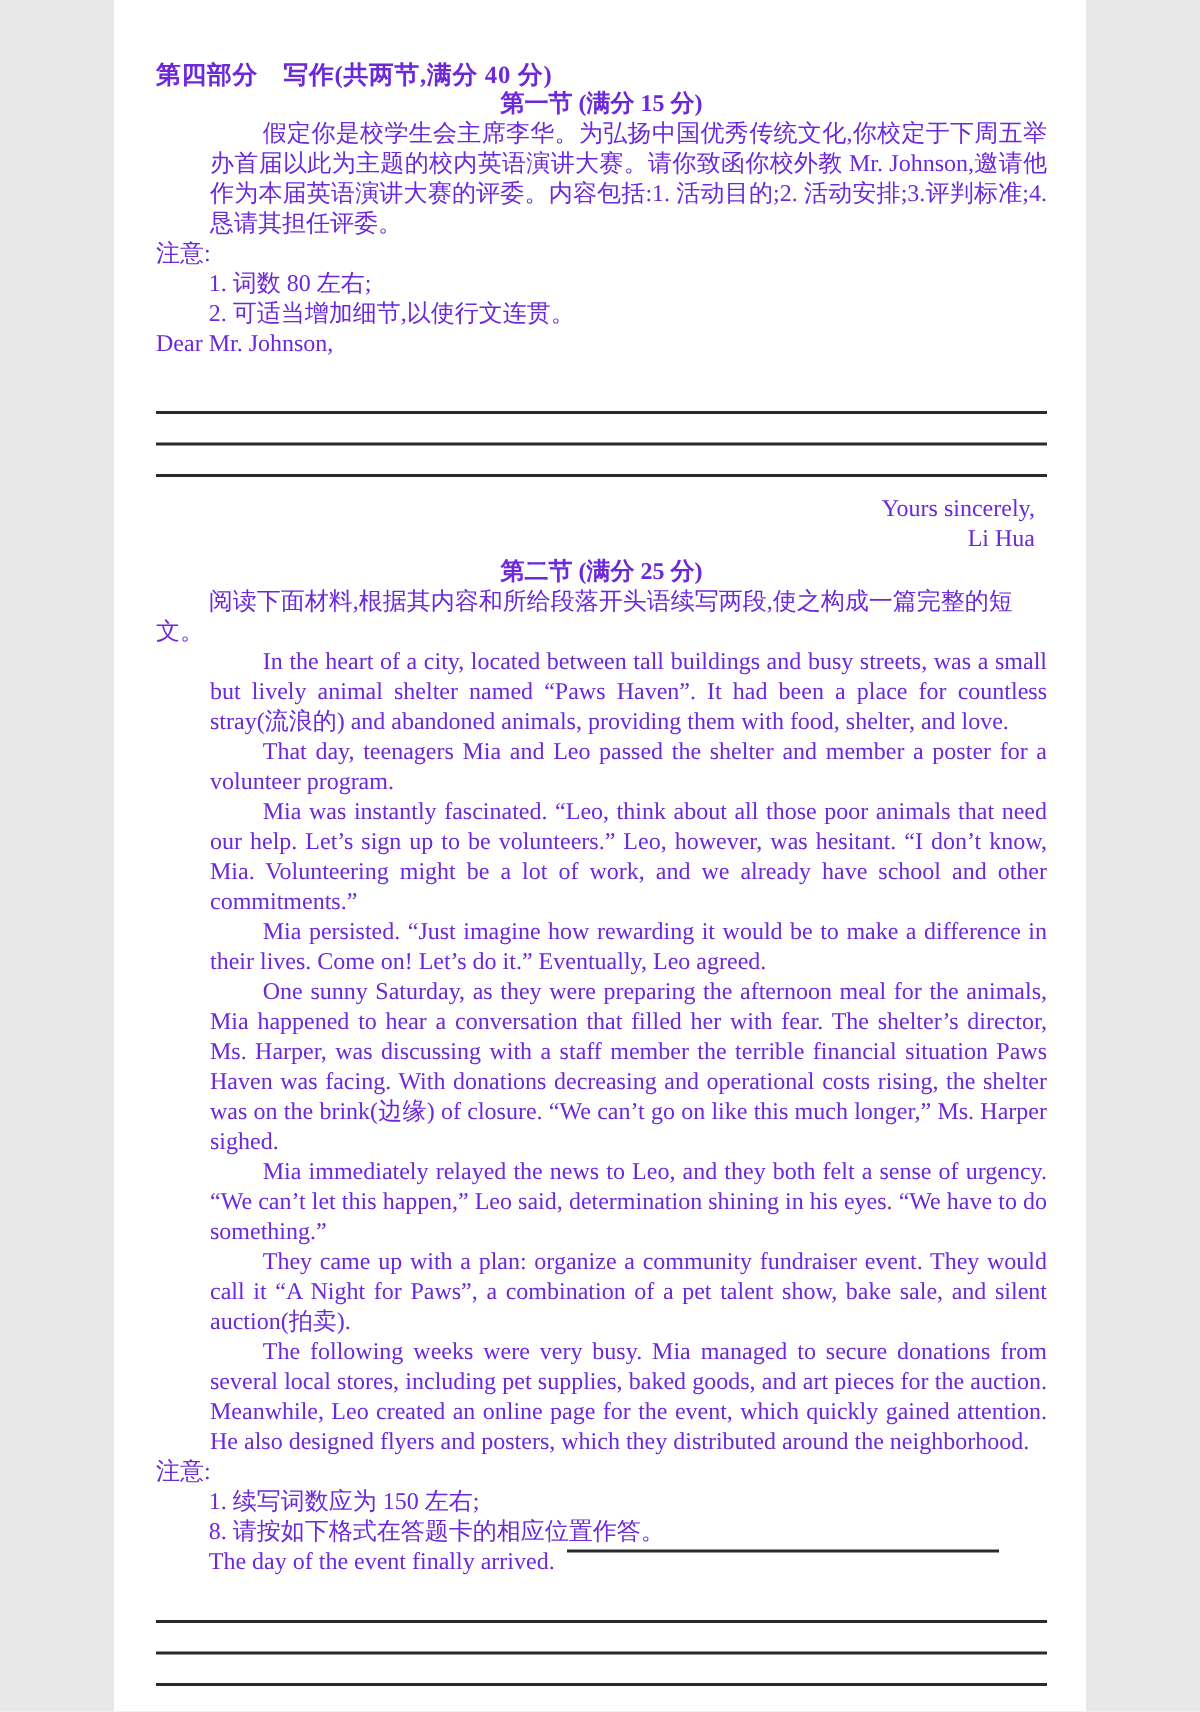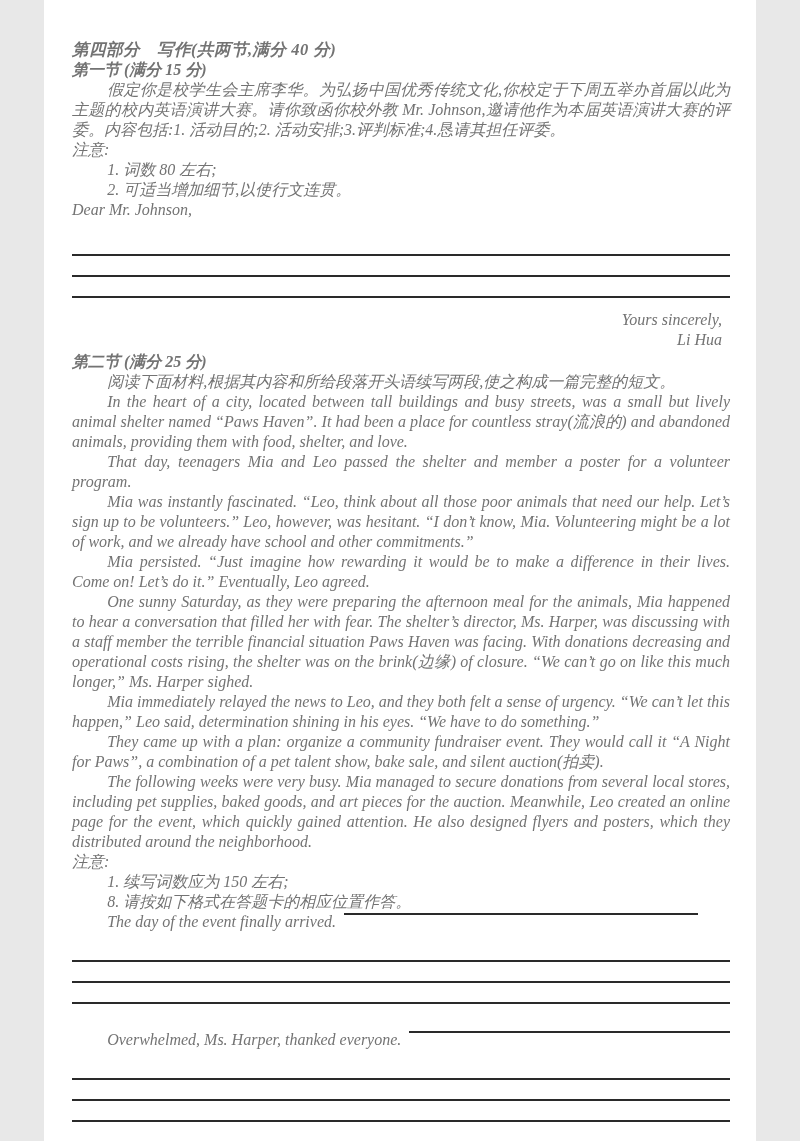--- a/index.html
+++ b/index.html
@@ -1,46 +1,46 @@
 <!DOCTYPE html>
 <html><head>
 <meta charset="utf-8">
 <style>
   html, body { margin: 0; padding: 0; background: #e8e8e8; }
   .page {
     position: relative;
-    width: 712px;
+    width: 648px;
     height: 1141px;
     margin: 0 auto;
     background: #ffffff;
-    color: #737373;
+    color: #6d28d9;
     box-sizing: border-box;
     padding: 40px 26px 0 28px;
     font-family: "Liberation Serif", "DejaVu Serif", serif;
     font-size: 16px;
     line-height: 20px;
     overflow: hidden;
-    font-style: italic;
   }
   .part-title {
     font-family: "Liberation Sans", "DejaVu Sans", sans-serif;
     font-weight: bold;
     font-size: 16.5px;
     letter-spacing: 0.5px;
   }
   .section-title {
     font-family: "Liberation Sans", "DejaVu Sans", sans-serif;
     font-weight: bold;
     font-size: 16px;
+    text-align: center;
   }
   .cn { font-family: "Liberation Serif", "DejaVu Serif", serif; }
   p { margin: 0; }
   .indent { text-indent: 2.2em; }
   .note { padding-left: 2.2em; }
-  .en { text-align: justify; }
+  .en { text-align: justify; margin-left: 36px; }
   .wline {
     height: 19px;
     border-bottom: 2px solid #2a2a2a;
   }
   .wline-block1 { margin-top: 15px; }
   .wline-block2 { margin-top: 9px; }
   .closing { text-align: right; padding-right: 8px; }
   .closing-first { margin-top: 12px; }
   .lead-row { display: flex; }
   .lead-row .lead-text { white-space: nowrap; text-indent: 2.2em; }

